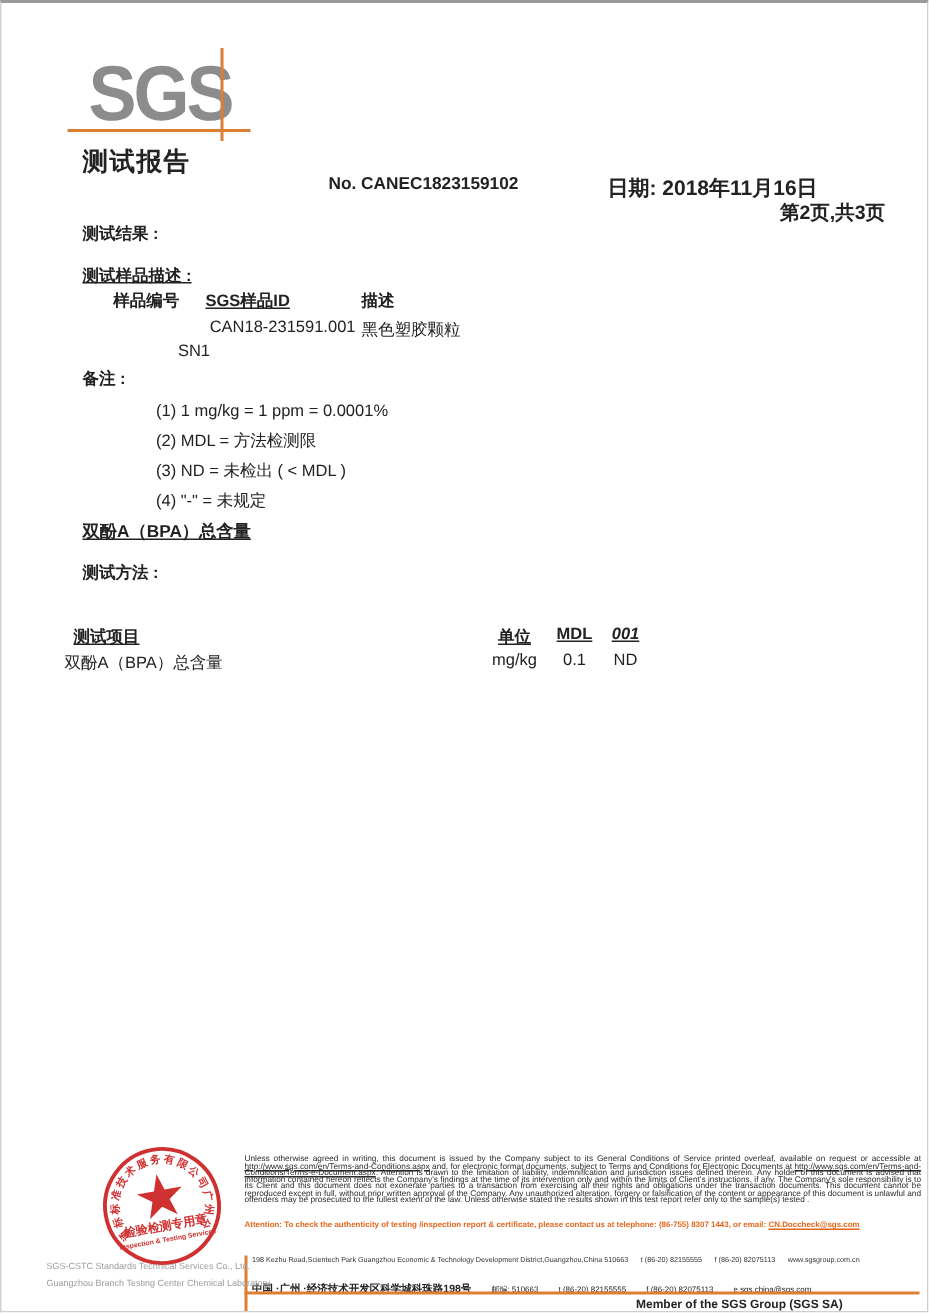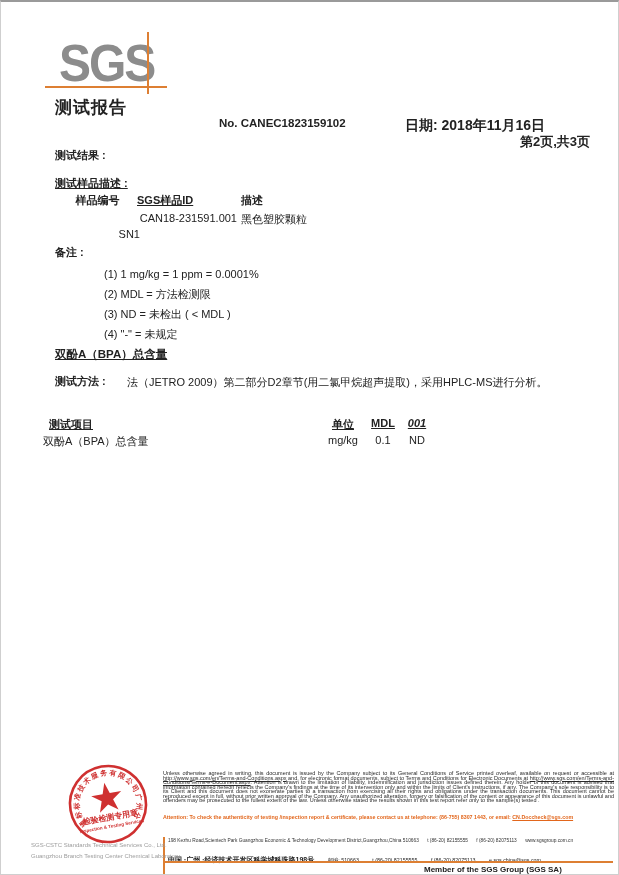--- a/index.html
+++ b/index.html
@@ -99,21 +99,20 @@
   <div class="abs notes-list">
     <div>(1) 1 mg/kg = 1 ppm = 0.0001%</div>
     <div>(2) MDL = 方法检测限</div>
     <div>(3) ND = 未检出 ( &lt; MDL )</div>
     <div>(4) "-" = 未规定</div>
   </div>
 
   <div class="abs bpa-heading">双酚A（BPA）总含量</div>
   <div class="abs method-label label11">测试方法 :</div>
   <div class="abs method-text">
-    <div>法（JETRO 2009）第二部分D2章节(用二氯甲烷超声提取)，采用HPLC-MS进行分析。</div>
   </div>
 
   <div class="abs rt-h1"><span class="u">测试项目</span></div>
   <div class="abs rt-h2"><span class="u">单位</span></div>
   <div class="abs rt-h3"><span class="u">MDL</span></div>
   <div class="abs rt-h4"><span class="u">001</span></div>
   <div class="abs rt-c1">双酚A（BPA）总含量</div>
   <div class="abs rt-c2">mg/kg</div>
   <div class="abs rt-c3">0.1</div>
   <div class="abs rt-c4">ND</div>

